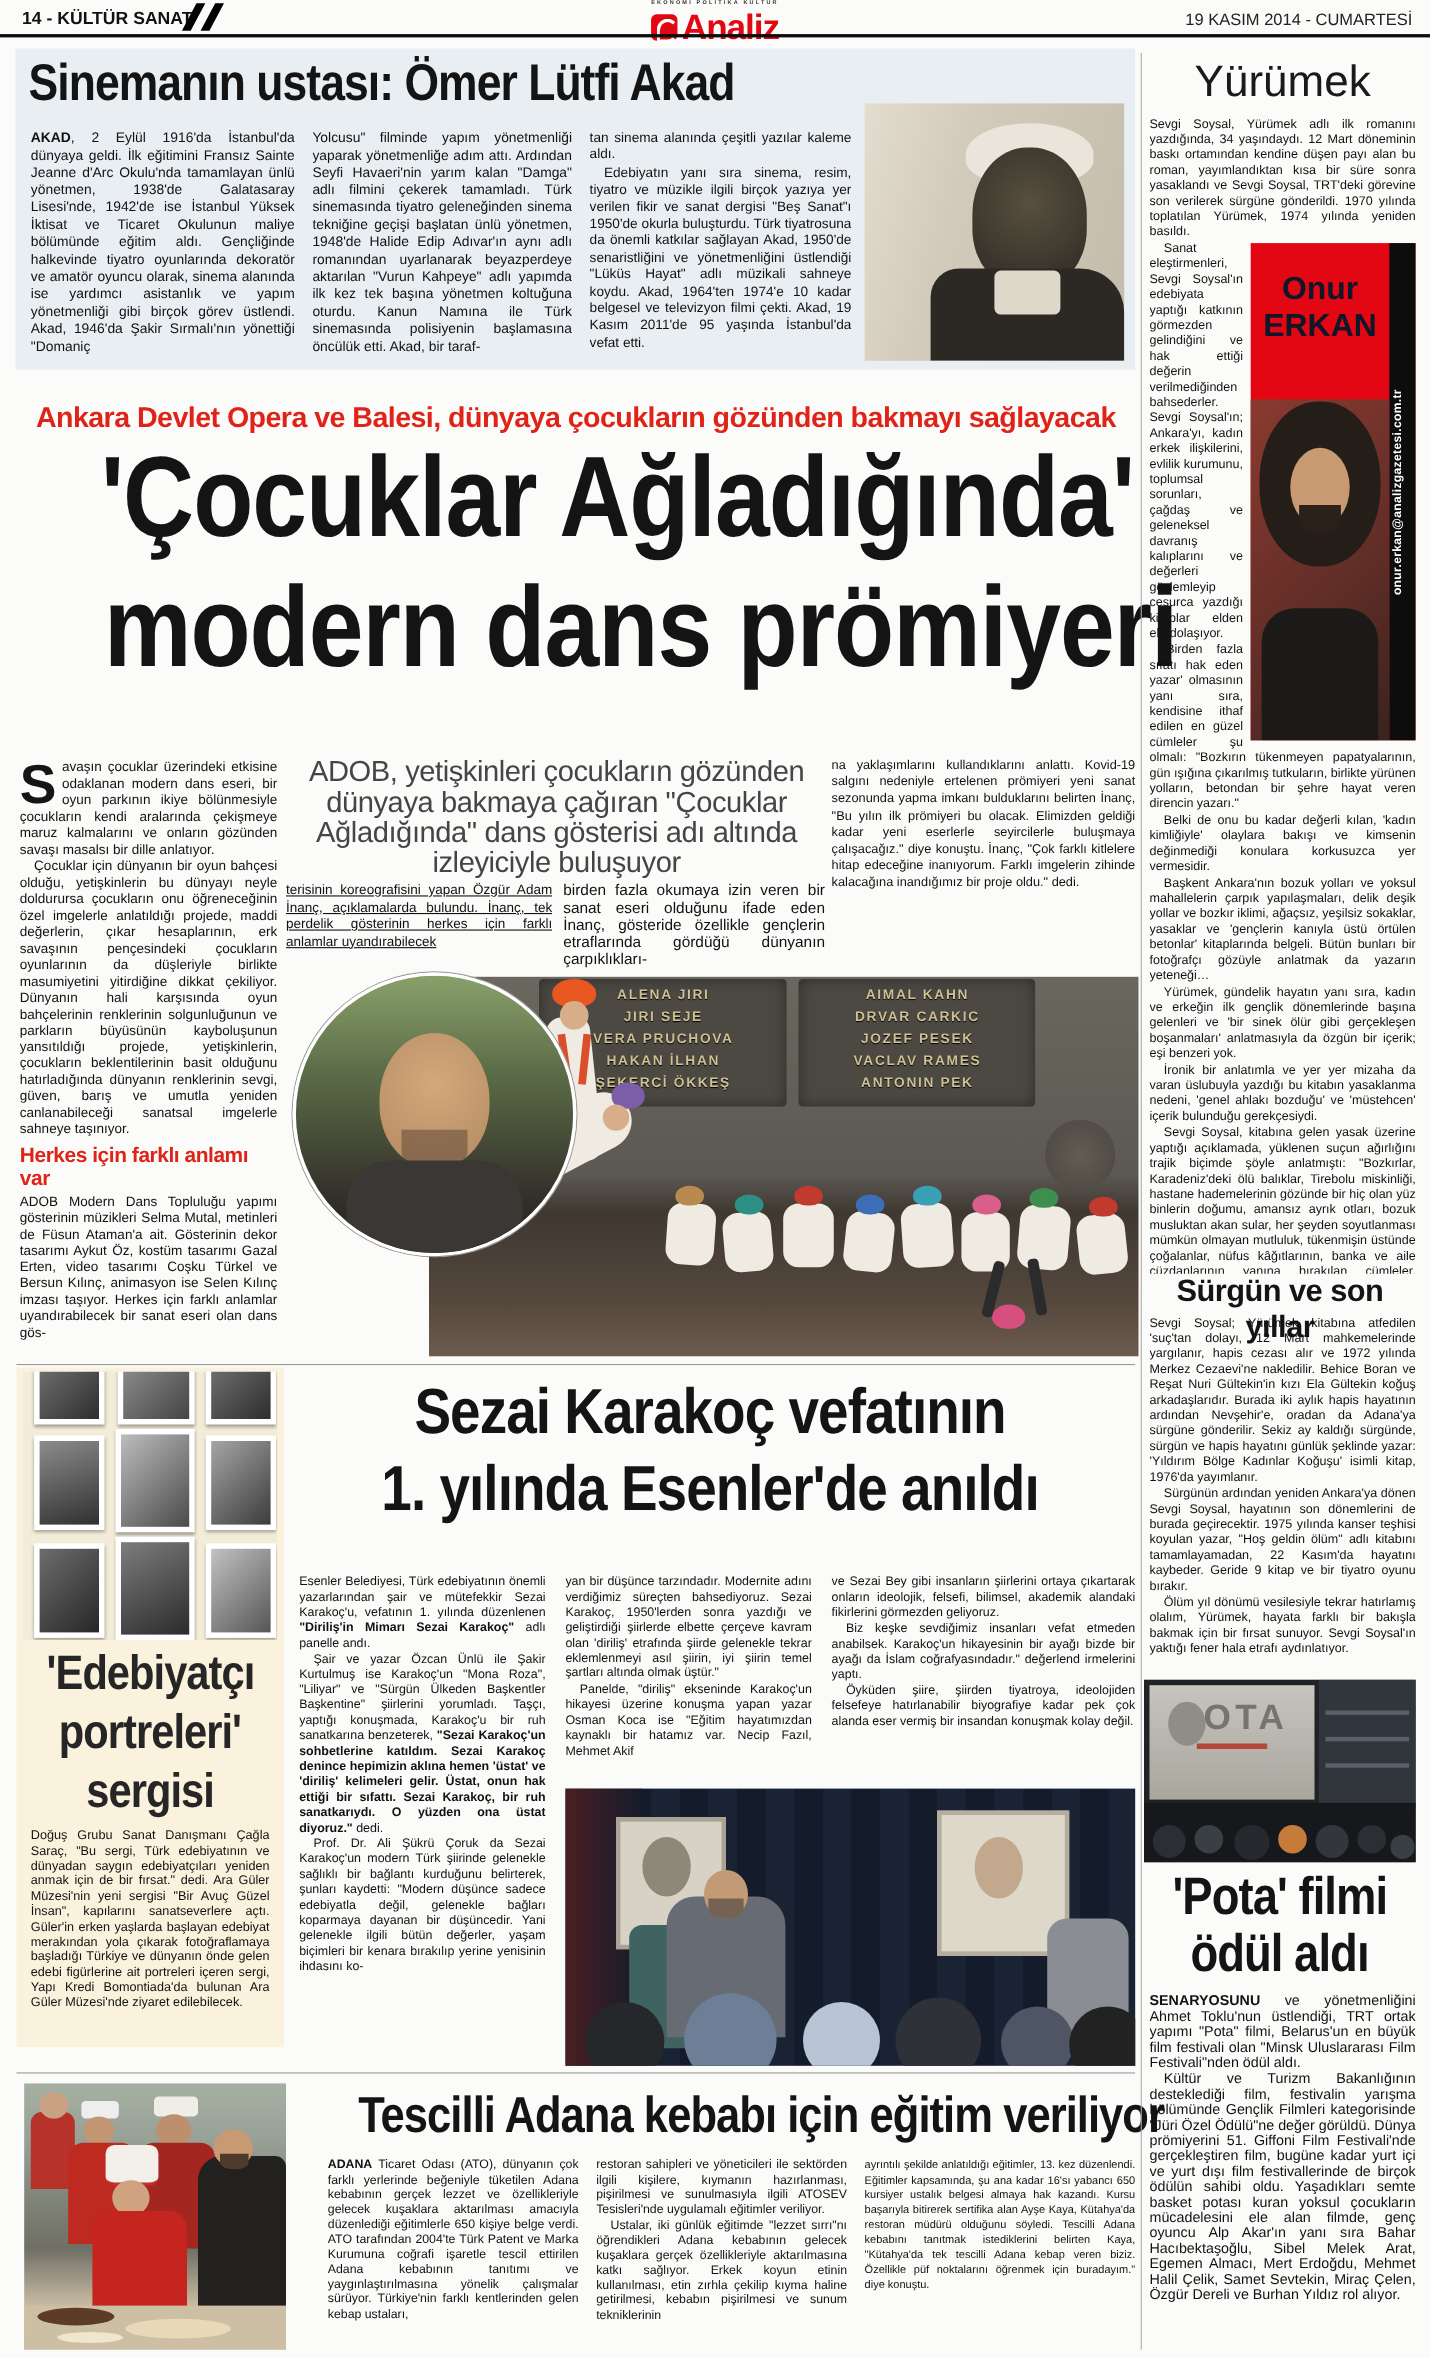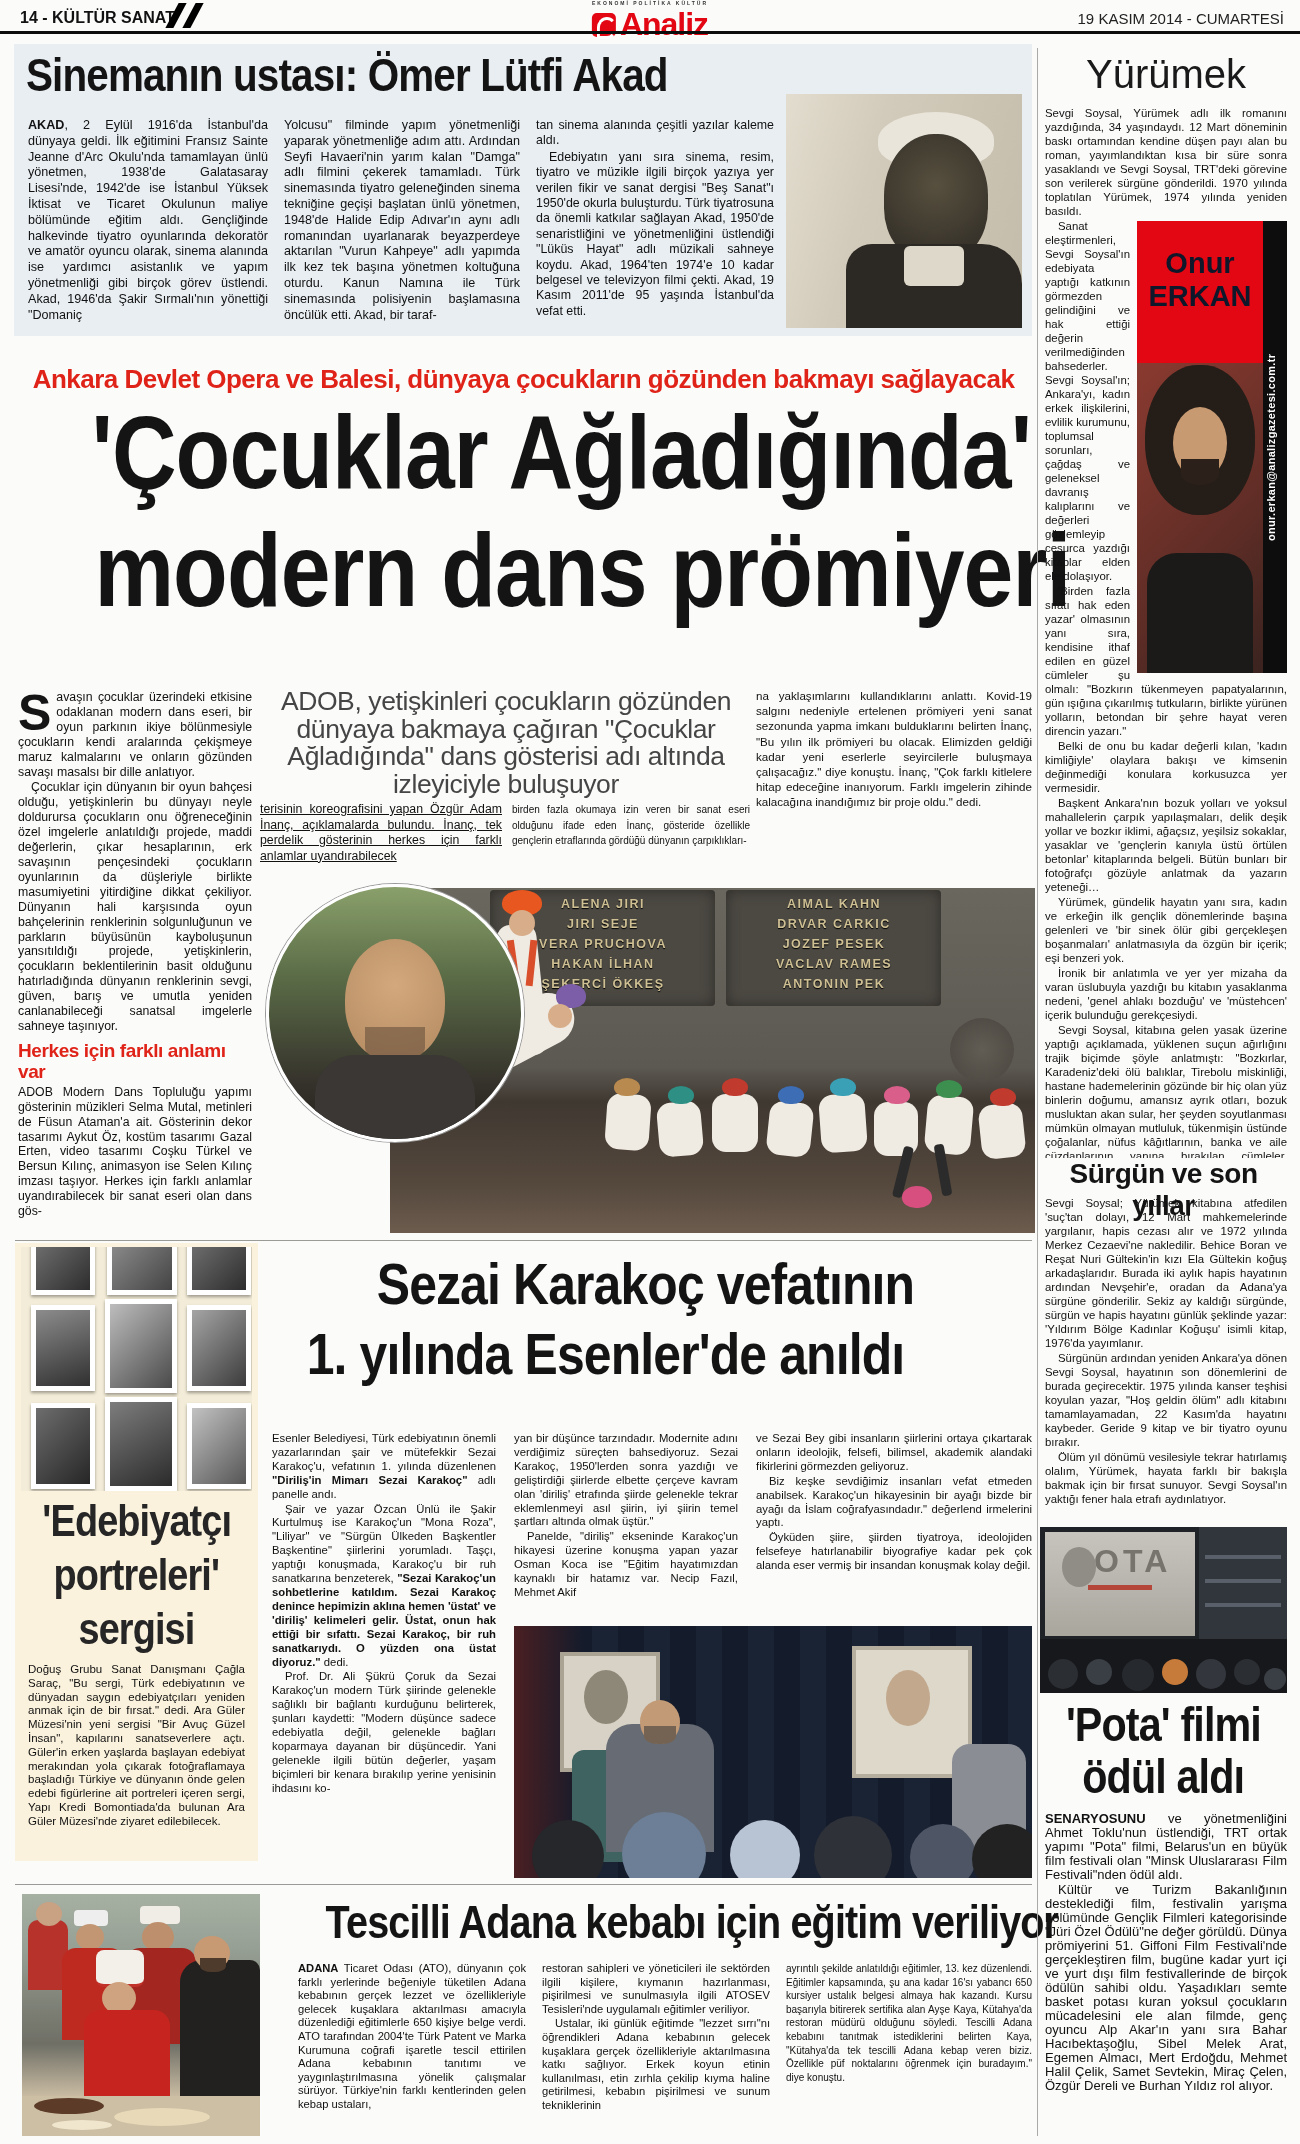--- a/index.html
+++ b/index.html
@@ -87,21 +87,21 @@
     <p>Çocuklar için dünyanın bir oyun bahçesi olduğu, yetişkinlerin bu dünyayı neyle doldurursa çocukların onu öğreneceğinin özel imgelerle anlatıldığı projede, maddi değerlerin, çıkar hesaplarının, erk savaşının pençesindeki çocukların oyunlarının da düşleriyle birlikte masumiyetini yitirdiğine dikkat çekiliyor. Dünyanın hali karşısında oyun bahçelerinin renklerinin solgunluğunun ve parkların büyüsünün kayboluşunun yansıtıldığı projede, yetişkinlerin, çocukların beklentilerinin basit olduğunu hatırladığında dünyanın renklerinin sevgi, güven, barış ve umutla yeniden canlanabileceği sanatsal imgelerle sahneye taşınıyor.</p>
     <p class="redsub">Herkes için farklı anlamı var</p>
     <p class="ni">ADOB Modern Dans Topluluğu yapımı gösterinin müzikleri Selma Mutal, metinleri de Füsun Ataman'a ait. Gösterinin dekor tasarımı Aykut Öz, kostüm tasarımı Gazal Erten, video tasarımı Coşku Türkel ve Bersun Kılınç, animasyon ise Selen Kılınç imzası taşıyor. Herkes için farklı anlamlar uyandırabilecek bir sanat eseri olan dans gös-</p>
   </div>
 
   <div class="abs deck" style="left:258px;top:688px;width:496px;font-size:26.5px;line-height:27.5px;">ADOB, yetişkinleri çocukların gözünden dünyaya bakmaya çağıran "Çocuklar Ağladığında" dans gösterisi adı altında izleyiciyle buluşuyor</div>
 
   <div class="abs jt" style="left:260px;top:802px;width:242px;height:80px;font-size:12.3px;line-height:15.5px;text-decoration:underline;">
     <p class="ni">terisinin koreografisini yapan Özgür Adam İnanç, açıklamalarda bulundu. İnanç, tek perdelik gösterinin herkes için farklı anlamlar uyandırabilecek</p>
   </div>
-  <div class="abs jt" style="left:512px;top:802px;width:238px;height:80px;font-size:10px;line-height:15.5px;">
+  <div class="abs jt" style="left:512px;top:802px;width:238px;height:80px;font-size:14px;line-height:15.5px;">
     <p class="ni">birden fazla okumaya izin veren bir sanat eseri olduğunu ifade eden İnanç, gösteride özellikle gençlerin etraflarında gördüğü dünyanın çarpıklıkları-</p>
   </div>
   <div class="abs jt" style="left:756px;top:688px;width:276px;height:198px;font-size:11.6px;line-height:15.2px;">
     <p class="ni">na yaklaşımlarını kullandıklarını anlattı. Kovid-19 salgını nedeniyle ertelenen prömiyeri yeni sanat sezonunda yapma imkanı bulduklarını belirten İnanç, "Bu yılın ilk prömiyeri bu olacak. Elimizden geldiği kadar yeni eserlerle seyircilerle buluşmaya çalışacağız." diye konuştu. İnanç, "Çok farklı kitlelere hitap edeceğine inanıyorum. Farklı imgelerin zihinde kalacağına inandığımız bir proje oldu." dedi.</p>
   </div>
 
   <div class="abs photo" style="left:390px;top:888px;width:645px;height:345px;background:linear-gradient(#6a675f 0%,#5c5952 52%,#3f3831 62%,#55483d 86%,#6d5c4e 100%);z-index:1;">
     <div class="abs" style="left:100px;top:2px;width:225px;height:116px;background:#4c4943;border-radius:4px;box-shadow:inset 0 0 14px #2e2c28;"></div>
     <div class="abs" style="left:336px;top:2px;width:215px;height:116px;background:#4c4943;border-radius:4px;box-shadow:inset 0 0 14px #2e2c28;"></div>
     <div class="abs plate" style="left:104px;top:6px;width:218px;">
@@ -155,21 +155,21 @@
   <div class="abs photo" style="left:266px;top:884px;width:252px;height:252px;border-radius:50%;border:3px solid #fff;z-index:2;background:linear-gradient(#8aa06b 0%,#5c6e48 34%,#35322b 78%,#23201c 100%);box-shadow:0 0 0 1px #999;">
     <div class="abs" style="left:76px;top:52px;width:100px;height:122px;border-radius:50% 50% 46% 46%;background:radial-gradient(circle at 50% 38%,#d3a87c,#b98f66 80%);"></div>
     <div class="abs" style="left:96px;top:140px;width:60px;height:34px;border-radius:0 0 40% 40%;background:#6e5640;opacity:.65;"></div>
     <div class="abs" style="left:46px;top:168px;width:160px;height:90px;border-radius:40px 40px 0 0;background:#3a3734;"></div>
   </div>
 
   <div class="abs rule-h" style="left:15px;top:1240px;width:1017px;"></div>
   <div class="abs hd" style="left:258px;top:1250px;width:774px;font-size:58px;line-height:68px;text-align:center;">
     <span class="sq">Sezai Karakoç vefatının</span>
   </div>
-  <div class="abs hd" style="left:258px;top:1320px;width:774px;font-size:58px;line-height:68px;">
+  <div class="abs hd" style="left:258px;top:1320px;width:774px;font-size:58px;line-height:68px;text-align:center;">
     <span class="sq">1. yılında Esenler'de anıldı</span>
   </div>
   <div class="abs jt" style="left:272px;top:1432px;width:224px;height:446px;font-size:11.3px;line-height:13.9px;">
     <p class="ni"><span>Esenler Belediyesi, Türk edebiyatının önemli yazarlarından şair ve mütefekkir Sezai Karakoç'u, vefatının 1. yılında düzenlenen </span><b>"Diriliş'in Mimarı Sezai Karakoç"</b><span> adlı panelle andı.</span></p>
     <p><span>Şair ve yazar Özcan Ünlü ile Şakir Kurtulmuş ise Karakoç'un "Mona Roza", "Liliyar" ve "Sürgün Ülkeden Başkentler Başkentine" şiirlerini yorumladı. Taşçı, yaptığı konuşmada, Karakoç'u bir ruh sanatkarına benzeterek, </span><b>"Sezai Karakoç'un sohbetlerine katıldım. Sezai Karakoç denince hepimizin aklına hemen 'üstat' ve 'diriliş' kelimeleri gelir. Üstat, onun hak ettiği bir sıfattı. Sezai Karakoç, bir ruh sanatkarıydı. O yüzden ona üstat diyoruz."</b><span> dedi.</span></p>
     <p>Prof. Dr. Ali Şükrü Çoruk da Sezai Karakoç'un modern Türk şiirinde gelenekle sağlıklı bir bağlantı kurduğunu belirterek, şunları kaydetti: "Modern düşünce sadece edebiyatla değil, gelenekle bağları koparmaya dayanan bir düşüncedir. Yani gelenekle ilgili bütün değerler, yaşam biçimleri bir kenara bırakılıp yerine yenisinin ihdasını ko-</p>
   </div>
   <div class="abs jt" style="left:514px;top:1432px;width:224px;height:184px;font-size:11.3px;line-height:13.9px;">
     <p class="ni">yan bir düşünce tarzındadır. Modernite adını verdiğimiz süreçten bahsediyoruz. Sezai Karakoç, 1950'lerden sonra yazdığı ve geliştirdiği şiirlerde elbette çerçeve kavram olan 'diriliş' etrafında şiirde gelenekle tekrar eklemlenmeyi asıl şiirin, iyi şiirin temel şartları altında olmak üştür."</p>
     <p>Panelde, "diriliş" ekseninde Karakoç'un hikayesi üzerine konuşma yapan yazar Osman Koca ise "Eğitim hayatımızdan kaynaklı bir hatamız var. Necip Fazıl, Mehmet Akif</p>

